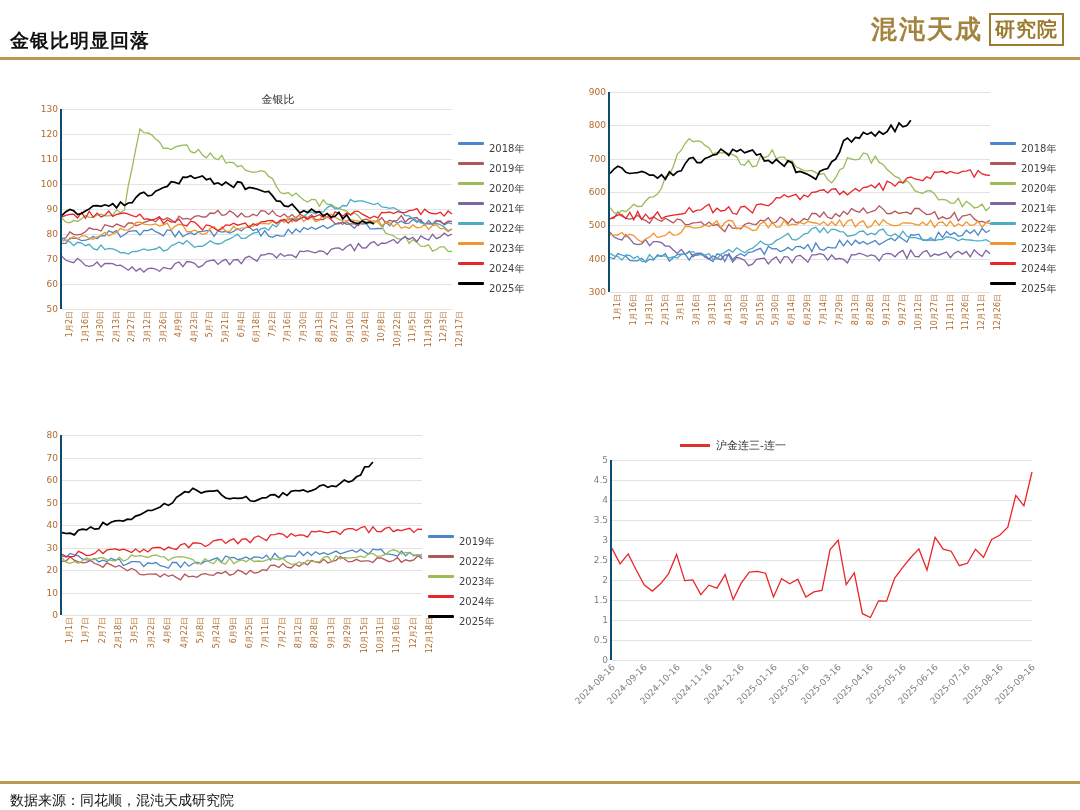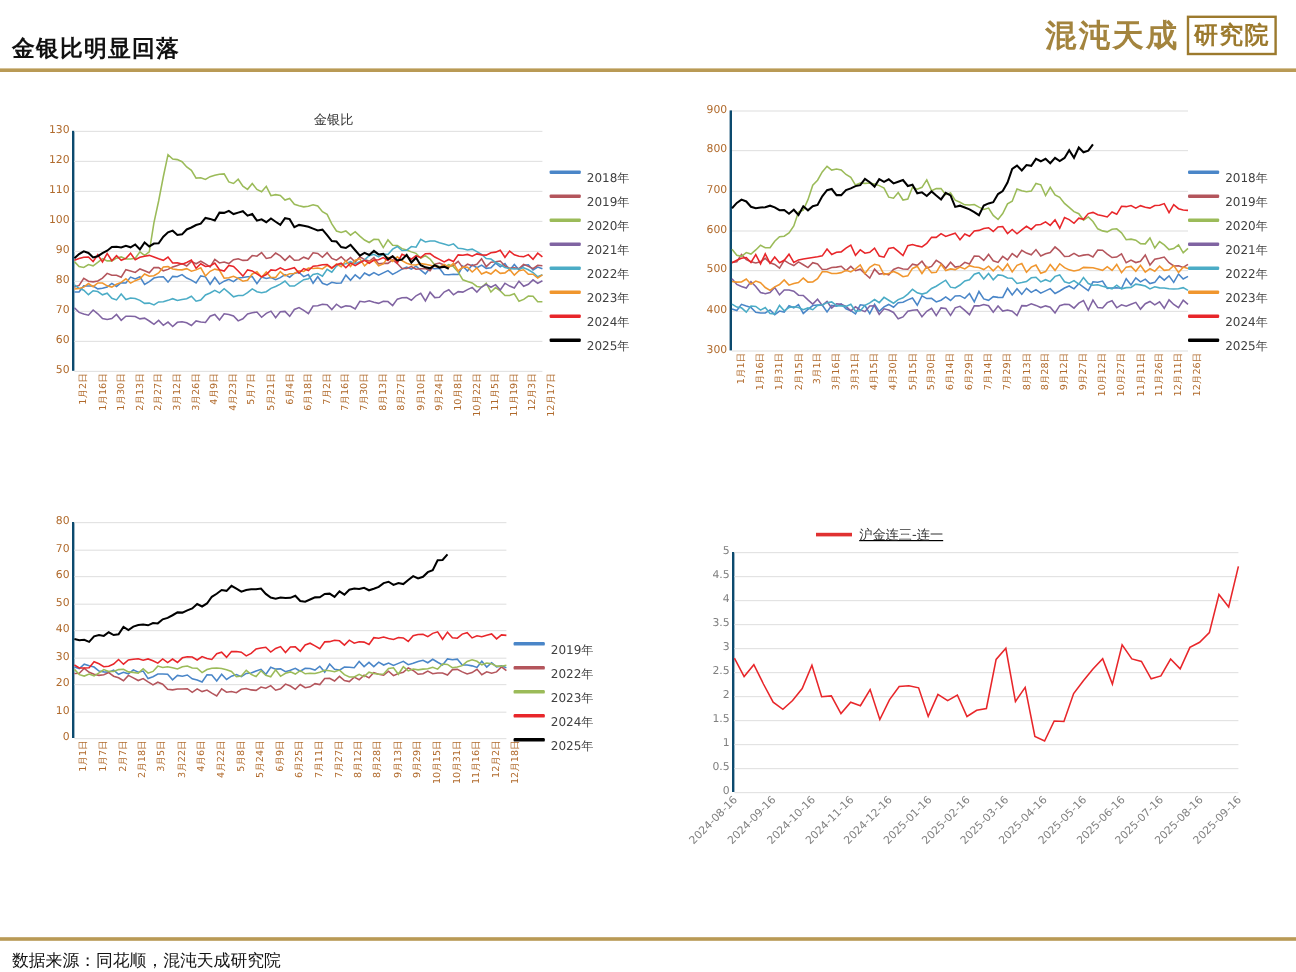--- a/index.html
+++ b/index.html
@@ -354,21 +354,21 @@
         <span class="lbl">2024年</span>
       </div>
       <div class="item">
         <span class="swatch" style="background: rgb(0, 0, 0);"></span>
         <span class="lbl">2025年</span>
       </div>
     </div>
 </div>
 
 <div class="panel" id="panel-sp" style="left:560px;top:430px;width:500px;">
-  <div class="legend-h" style="left:120px;top:8px;text-decoration:underline;">
+  <div class="legend-h" style="left:120px;top:8px;">
     <span class="swatch"></span>
     <span class="lbl">沪金连三-连一</span>
   </div>
   <div class="plotwrap" style="margin-left:50px;margin-top:30px;">
     <div class="plot" id="plot-sp" style="height:200px;width:420px;">
         <div class="gridline" style="top: 0px;"></div>
         <div class="ylab gray" style="top: 0px;">5</div>
         <div class="gridline" style="top: 20px;"></div>
         <div class="ylab gray" style="top: 20px;">4.5</div>
         <div class="gridline" style="top: 40px;"></div>

